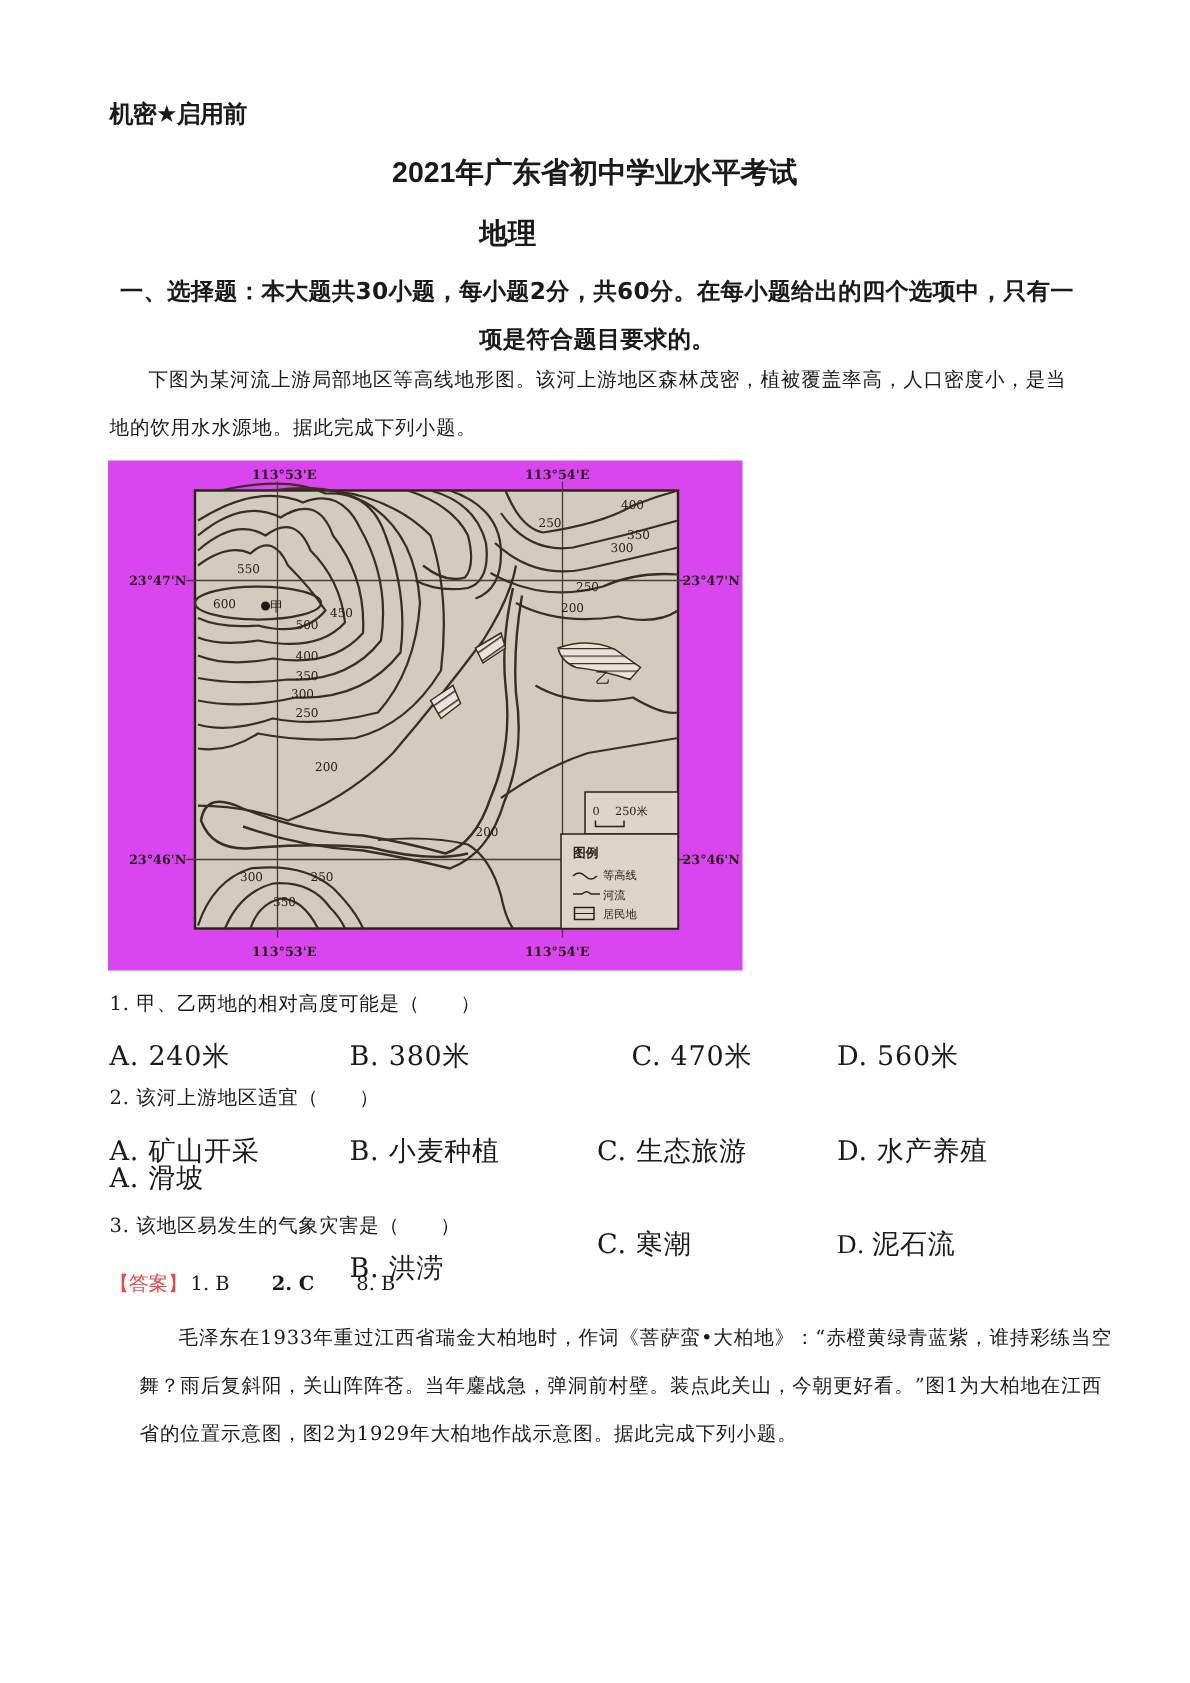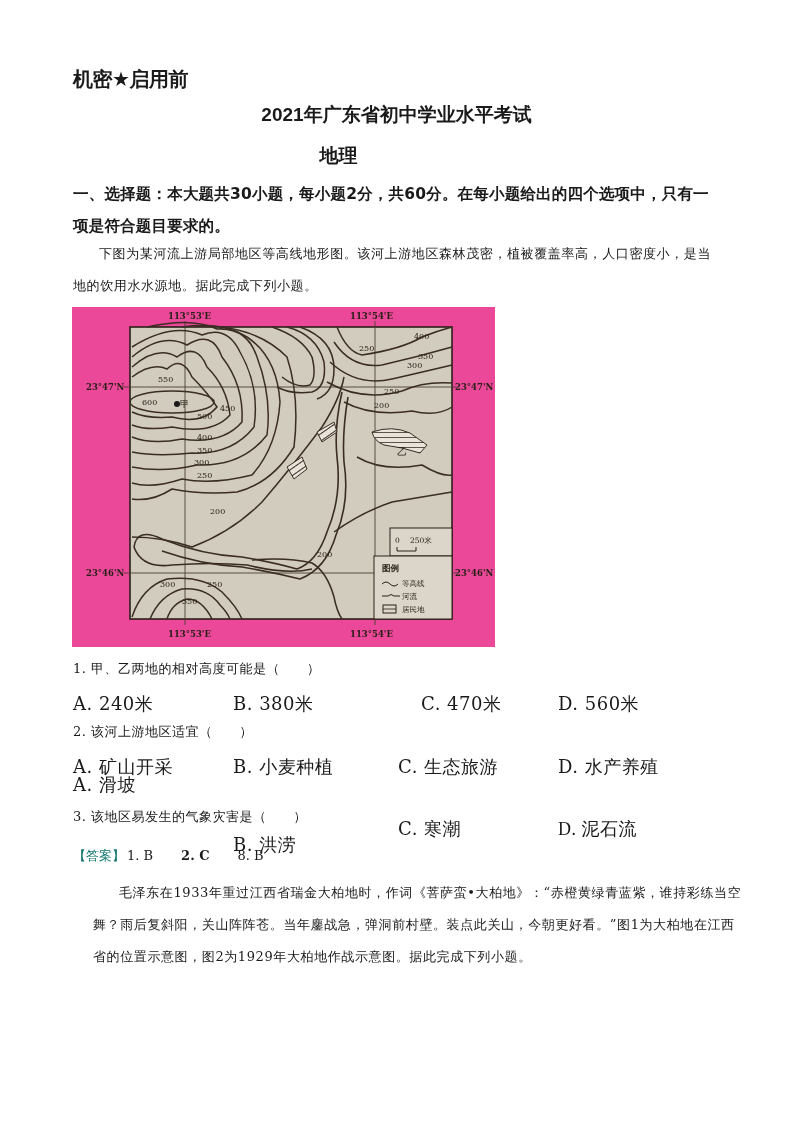--- a/index.html
+++ b/index.html
@@ -1,32 +1,32 @@
 <!DOCTYPE html>
 <html><head>
 <meta charset="utf-8">
 <style>
   html, body { margin: 0; padding: 0; background: #ffffff; }
   body {
     width: 793px; height: 1122px; position: relative; overflow: hidden;
     font-family: "DejaVu Serif", "Liberation Serif", serif; color: #1a1a1a;
   }
   .abs { position: absolute; }
-  .secret { left: 73px; top: 66px; font-size: 20px; font-weight: bold; font-family: "DejaVu Sans", "Liberation Sans", sans-serif; letter-spacing: -0.5px; }
+  .secret { left: 73px; top: 66px; font-size: 16px; font-weight: bold; font-family: "DejaVu Sans", "Liberation Sans", sans-serif; letter-spacing: -0.5px; }
   .title { left: 0; width: 793px; top: 102px; text-align: center; font-size: 19px; font-weight: bold; font-family: Liberation Sans, sans-serif; letter-spacing: 0px; }
   .subject { left: 0; width: 677px; top: 143px; text-align: center; font-size: 19px; font-weight: bold; font-family: "DejaVu Sans", "Liberation Sans", sans-serif; }
-  .section { left: 73px; width: 650px; top: 178px; font-size: 15.5px; font-weight: bold; line-height: 32px; font-family: "DejaVu Sans", "Liberation Sans", sans-serif; letter-spacing: 0.2px; }
+  .section { left: 73px; width: 650px; top: 178px; font-size: 15.5px; font-weight: bold; line-height: 32px; font-family: "DejaVu Sans", "Liberation Sans", sans-serif; letter-spacing: 0.2px; text-align: center; }
   .para { left: 73px; width: 650px; font-size: 13px; line-height: 32px; text-indent: 26px; letter-spacing: 0.6px; }
   .p1 { top: 238px; }
   .p2 { top: 877px; margin-left: 20px; }
-  .map { left: 72px; top: 307px; width: 423px; height: 340px; background: #ec4899; }
+  .map { left: 72px; top: 307px; width: 423px; height: 340px; background: #d946ef; }
   .q { left: 73px; font-size: 13px; letter-spacing: 0.5px; }
   .opt { font-size: 18px; letter-spacing: 0.5px; }
   .answer { left: 73px; top: 847px; font-size: 13px; }
-  .answer .bracket { color: #0f766e; }
+  .answer .bracket { color: #ef4444; }
   .answer span.v { margin-left: 2px; }
 </style>
 </head>
 <body>
 
 <div class="abs secret">机密★启用前</div>
 <div class="abs title">2021年广东省初中学业水平考试</div>
 <div class="abs subject">地理</div>
 <div class="abs section">一、选择题：本大题共30小题，每小题2分，共60分。在每小题给出的四个选项中，只有一项是符合题目要求的。</div>
 <div class="abs para p1">下图为某河流上游局部地区等高线地形图。该河上游地区森林茂密，植被覆盖率高，人口密度小，是当地的饮用水水源地。据此完成下列小题。</div>

